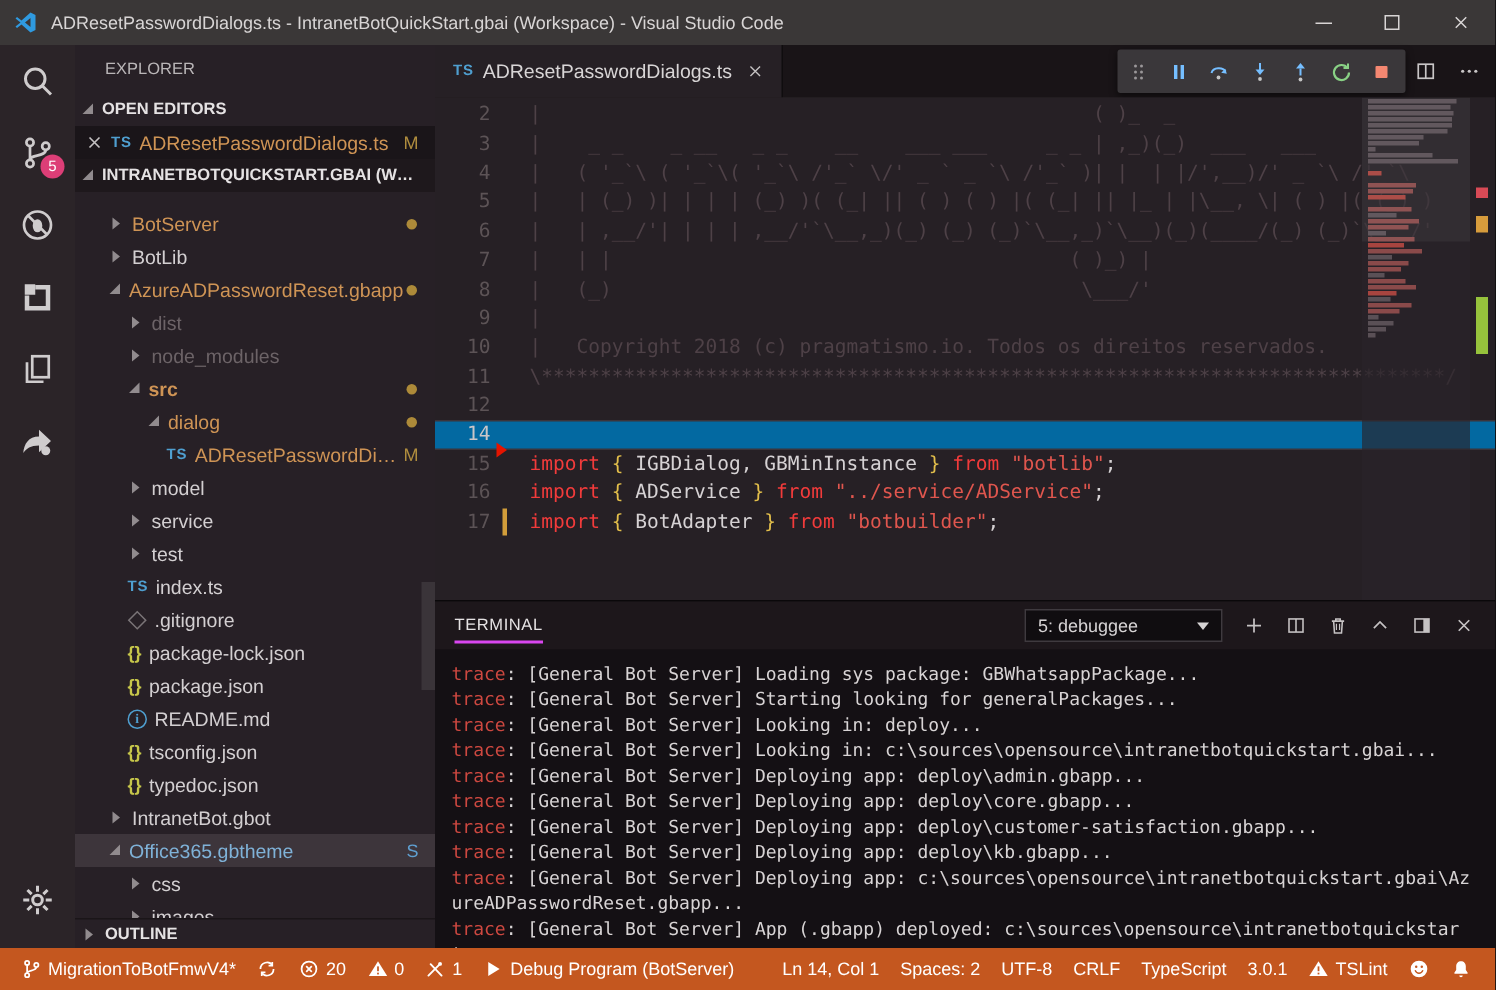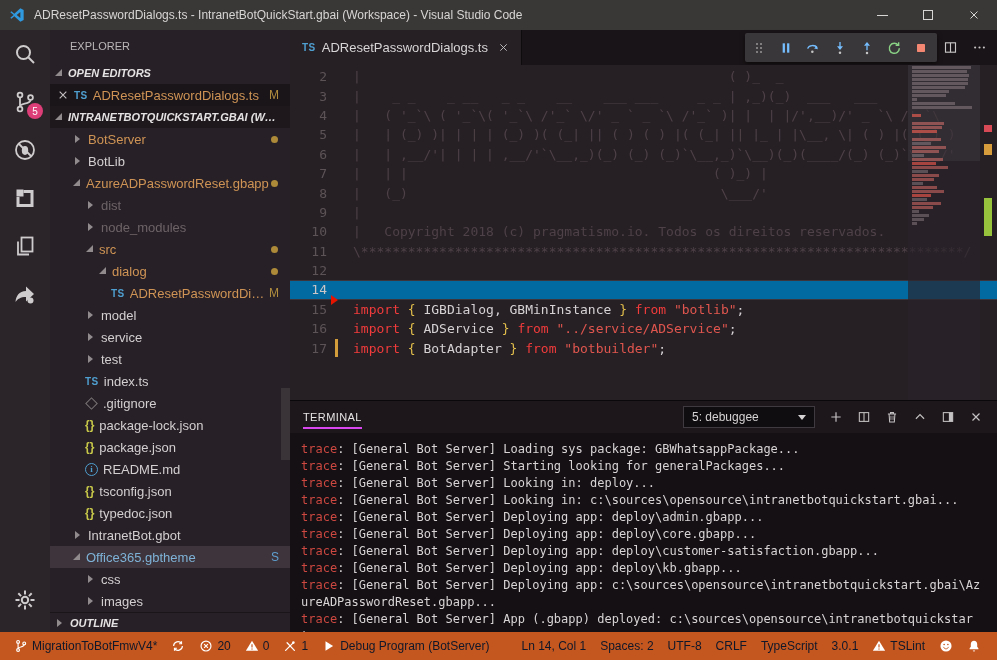--- a/index.html
+++ b/index.html
@@ -31,26 +31,26 @@
   .ab-badge{position:absolute;right:7px;bottom:7px;min-width:16px;height:16px;border-radius:8px;
             background:#dd3e77;color:#fff;font-size:10px;display:flex;align-items:center;
             justify-content:center;padding:0 3px;}
 
   
   .sidebar{position:absolute;top:30px;left:50px;width:240px;bottom:28px;background:#272026;overflow:hidden;}
   .side-title{height:32px;line-height:33px;padding-left:20px;font-size:11px;color:#bab6b8;}
   .sect{height:22px;display:flex;align-items:center;font-size:11px;font-weight:bold;
         color:#e5e2e3;padding-left:4px;}
   .sect .tw{margin-left:2px;}
-  .sect-label{white-space:nowrap;overflow:hidden;text-overflow:ellipsis;padding-right:6px;font-style:italic;}
+  .sect-label{white-space:nowrap;overflow:hidden;text-overflow:ellipsis;padding-right:6px;}
   .oe-header{}
   .oe-row{height:22px;background:#1a1519;display:flex;align-items:center;padding-left:8px;}
   .oe-close{width:10px;height:10px;color:#c5c2c3;margin-right:6px;flex:none;}
   .ws-header{background:#1e181c;}
-  .tree{position:absolute;top:98px;left:0;right:0;}
+  .tree{position:absolute;top:108px;left:0;right:0;}
   .trow{height:22px;display:flex;align-items:center;position:relative;}
   .trow.sel{background:#3d353b;}
   .tw{flex:none;}
   .tw.collapsed{width:0;height:0;border-left:5px solid #918b8e;border-top:4px solid transparent;
                 border-bottom:4px solid transparent;margin:0 8px 0 3px;}
   .tw.expanded{width:0;height:0;border-bottom:7px solid #918b8e;border-left:7px solid transparent;
                margin:0 6px 0 1px;transform:translateY(-1px);}
   .tl{white-space:nowrap;overflow:hidden;text-overflow:ellipsis;}
   .c-norm{color:#d3cfd1;} .c-mod{color:#cf9455;} .c-ignored{color:#6c6367;} .c-sub{color:#7fb2d8;}
   .dot{flex:none;width:7px;height:7px;border-radius:50%;background:#ad8a39;margin-left:auto;margin-right:12px;}
@@ -116,21 +116,21 @@
   .panel-actions{display:flex;align-items:center;gap:14px;margin:0 14px 0 14px;color:#c5c2c3;}
   .panel-actions .ico{width:14px;height:14px;}
   .term-body{position:absolute;top:32px;left:0;right:0;bottom:0;background:#141014;
              padding:8px 12px 0 11px;font-family:"DejaVu Sans Mono",monospace;font-size:12px;
              line-height:17px;overflow:hidden;}
   .tline{white-space:pre-wrap;word-break:break-all;color:#d8d4d5;}
   .tline .lvl{color:#cd4840;}
 
   
   .statusbar{position:absolute;left:0;right:0;bottom:0;height:28px;background:#c4571f;
-             display:flex;align-items:flex-start;color:#0f172a;font-size:12px;}
+             display:flex;align-items:flex-start;color:#ffffff;font-size:12px;}
   .sb-left{display:flex;align-items:center;padding-left:8px;gap:2px;}
   .sb-right{margin-left:auto;display:flex;align-items:center;padding-right:10px;gap:2px;}
   .sb-item{display:flex;align-items:center;gap:4px;padding:0 6px;height:28px;white-space:nowrap;}
   .sb-item .ico{width:14px;height:14px;color:#fff;}
 </style>
 </head>
 <body>
 
 <div id="app">
 
@@ -261,21 +261,21 @@
           <span class="dot"></span>
         </div>
         <div class="trow" style="padding-left: 35px;">
           <span class="tw collapsed"></span>
           <span class="tl c-ignored">dist</span>
         </div>
         <div class="trow" style="padding-left: 35px;">
           <span class="tw collapsed"></span>
           <span class="tl c-ignored">node_modules</span>
         </div>
-        <div class="trow" style="padding-left: 35px;">
+        <div class="trow" style="padding-left: 35px; font-weight: bold;">
           <span class="tw expanded"></span>
           <span class="tl c-mod">src</span>
           <span class="dot"></span>
         </div>
         <div class="trow" style="padding-left: 48px;">
           <span class="tw expanded"></span>
           <span class="tl c-mod">dialog</span>
           <span class="dot"></span>
         </div>
         <div class="trow" style="padding-left: 61px;">

